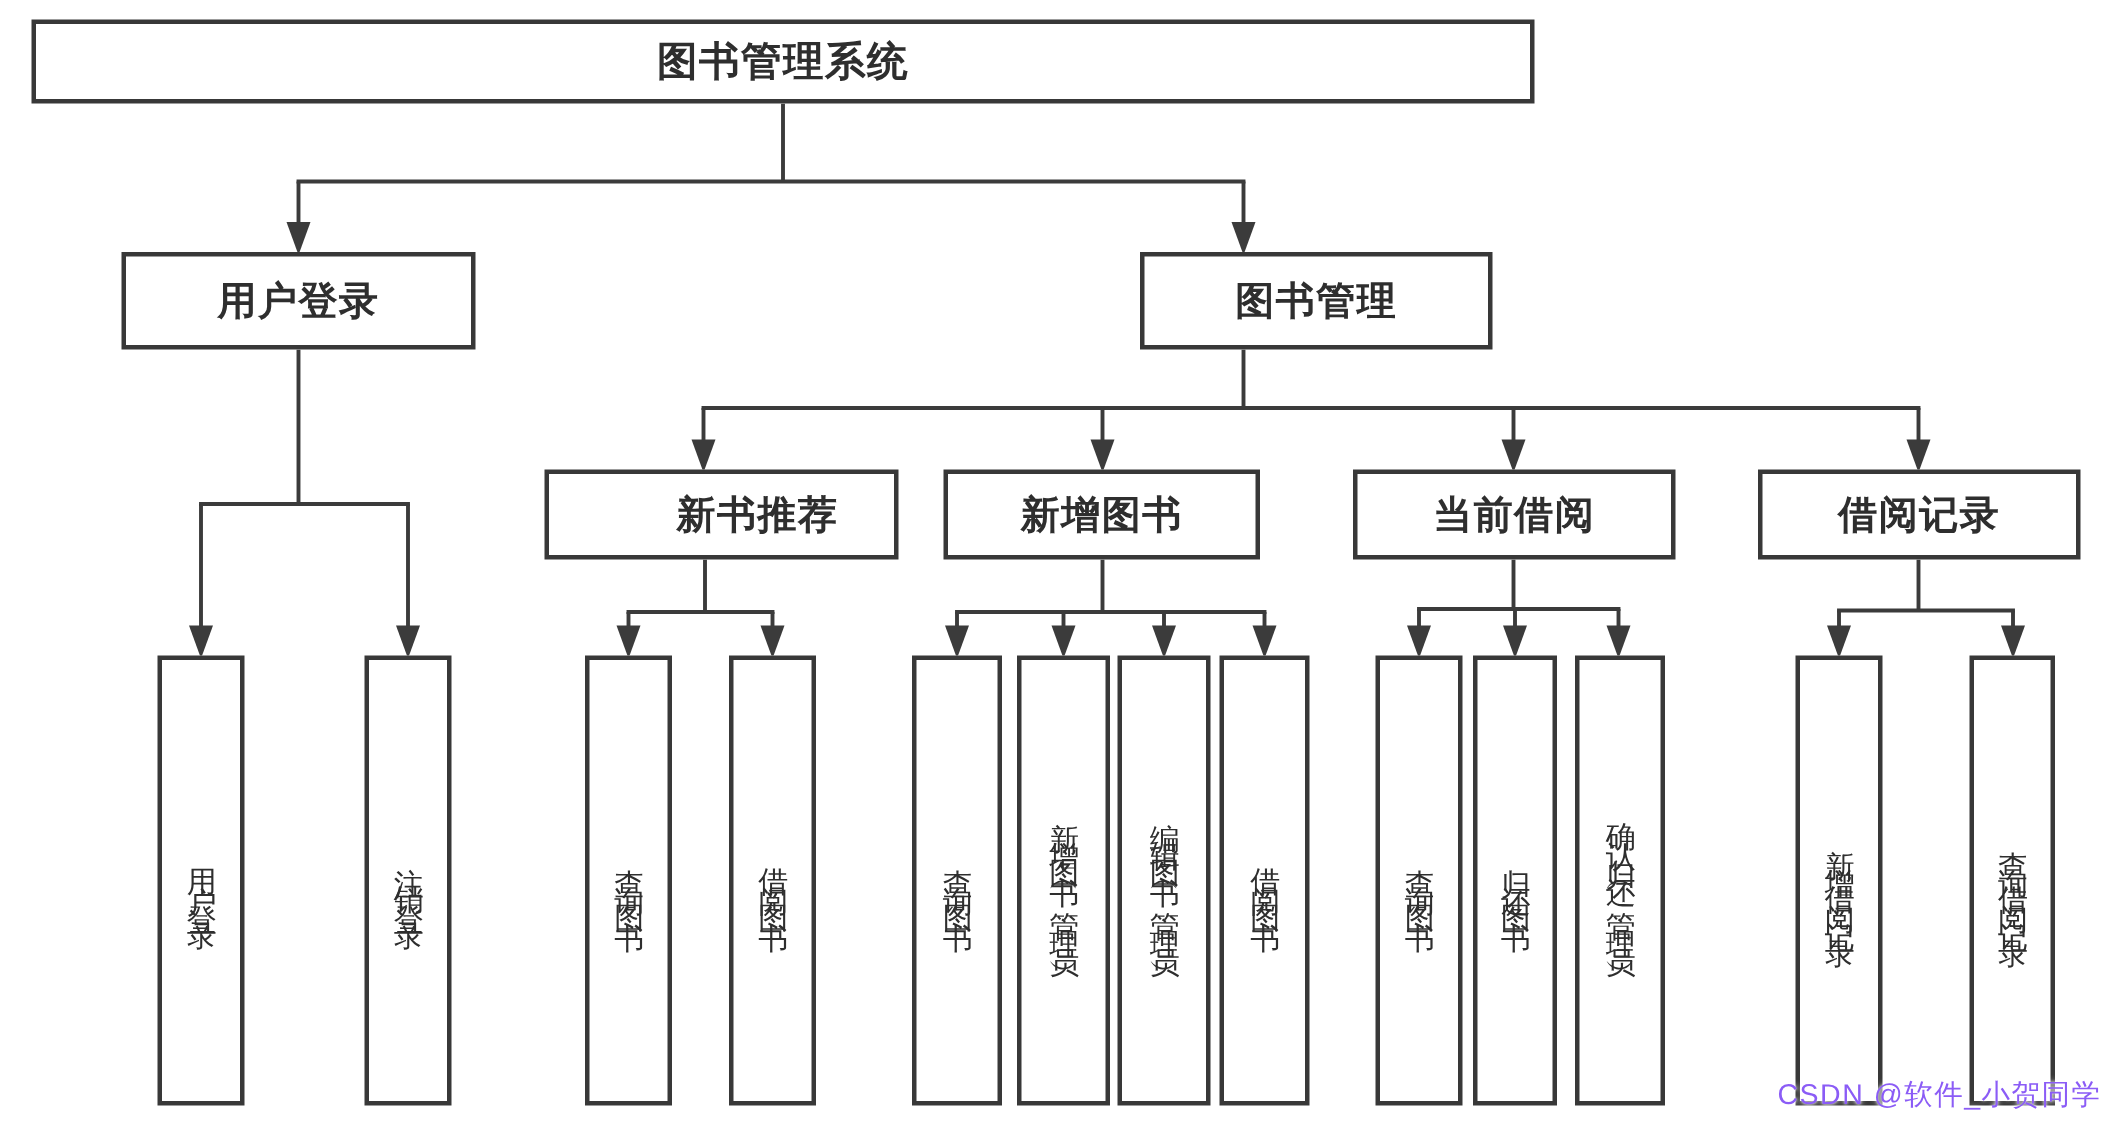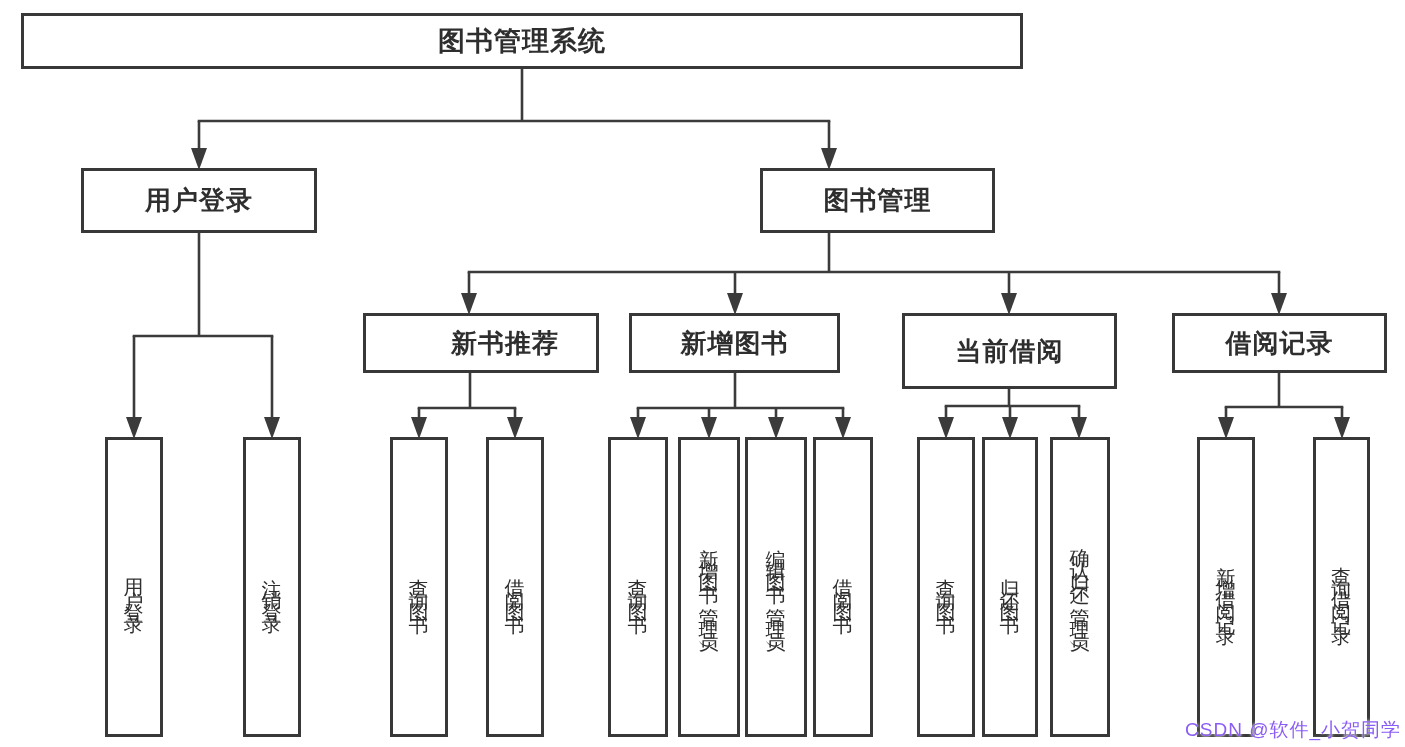--- a/index.html
+++ b/index.html
@@ -139,21 +139,21 @@
   <div class="hbox" style="left:712px; top:168px; width:235px; height:65px;margin-left:48px;">
     <span>图书管理</span>
   </div>
 
   <div class="hbox" style="left:363px; top:313px; width:236px; height:60px;padding-left:48px;">
     <span>新书推荐</span>
   </div>
   <div class="hbox" style="left:629px; top:313px; width:211px; height:60px;">
     <span>新增图书</span>
   </div>
-  <div class="hbox" style="left:902px; top:313px; width:215px; height:76px;">
+  <div class="hbox" style="left:902px; top:313px; width:215px; height:60px;">
     <span>当前借阅</span>
   </div>
   <div class="hbox" style="left:1172px; top:313px; width:215px; height:60px;text-align:center;">
     <span>借阅记录</span>
   </div>
 
   <div class="vbox" style="left:105px; width:58px;">
     <span>用户登录</span>
   </div>
   <div class="vbox" style="left:243px; width:58px;">

